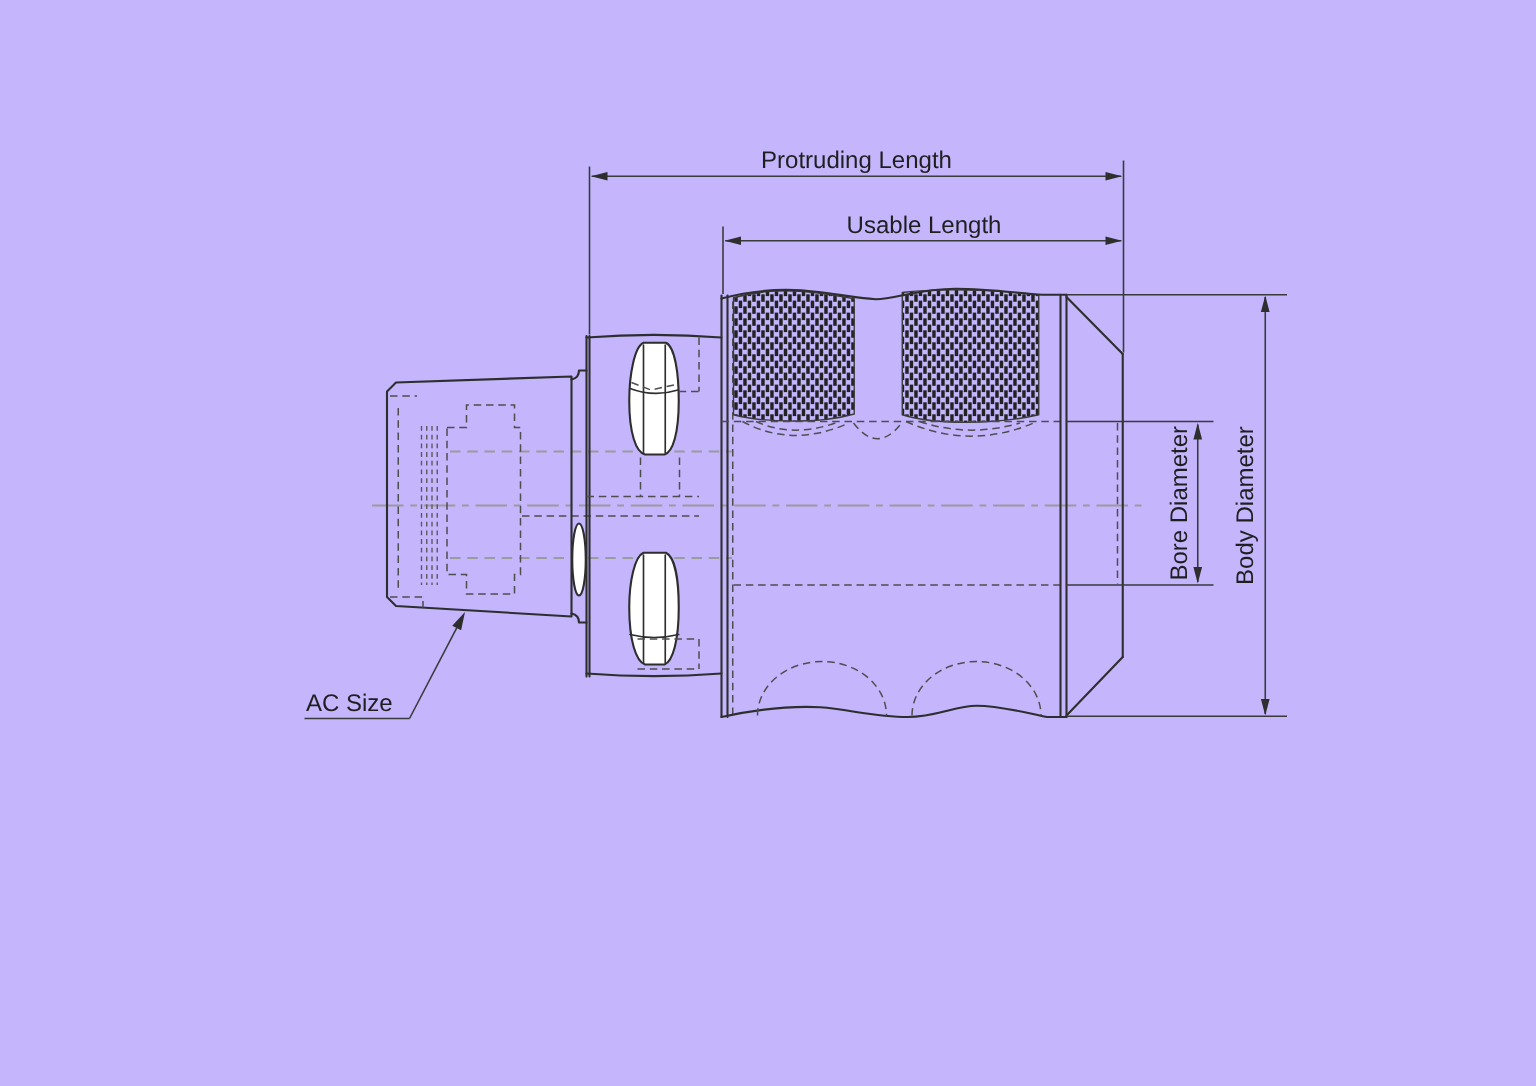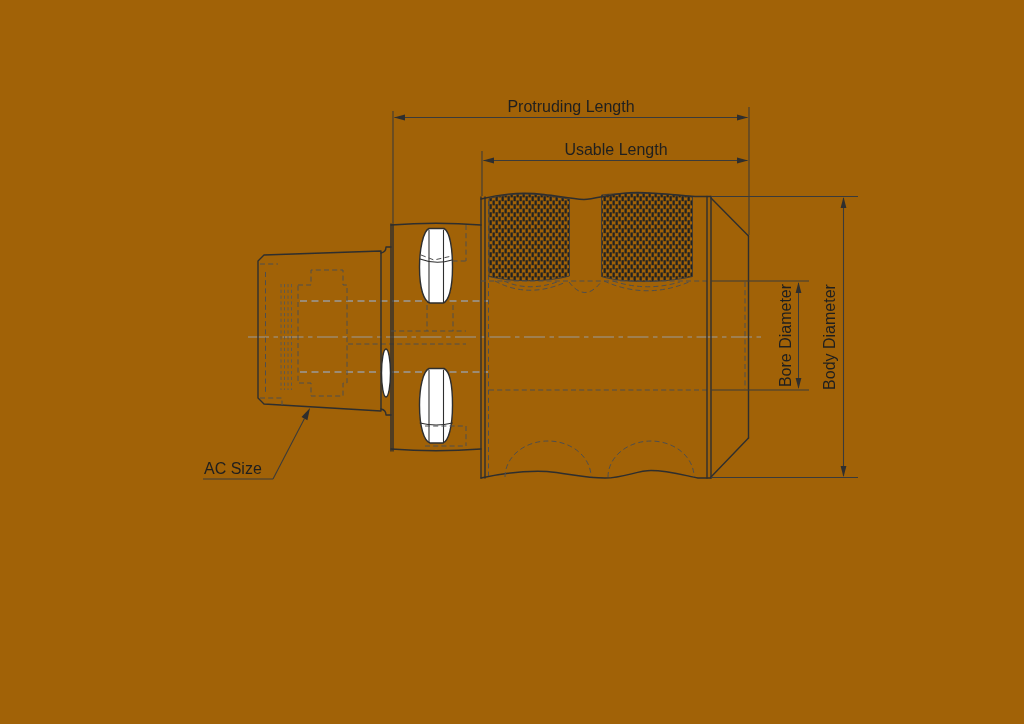--- a/index.html
+++ b/index.html
@@ -1,16 +1,16 @@
 <!DOCTYPE html>
 <html><head>
 <meta charset="utf-8">
 <style>
   html,body{margin:0;padding:0;background:#fff;}
-  .canvas{width:1024px;height:724px;background:#a16207;position:relative;overflow:hidden;}
+  .canvas{width:1024px;height:724px;background:#c4b5fd;position:relative;overflow:hidden;}
   svg{display:block;}
   
   .ol  {stroke:#2e2e2e;stroke-width:1.4;fill:none;stroke-linecap:round;stroke-linejoin:round;}
   .ol2 {stroke:#2e2e2e;stroke-width:1.1;fill:none;stroke-linecap:round;}
   .olw {stroke:#2e2e2e;stroke-width:1.4;fill:#ffffff;stroke-linejoin:round;}
   .hid {stroke:#4e4e4e;stroke-width:1;fill:none;stroke-dasharray:5 3.2;}
   .hid2{stroke:#575757;stroke-width:.9;fill:none;stroke-dasharray:3.2 2.6;}
   .gray{stroke:#9b9b9b;stroke-width:1.3;fill:none;stroke-dasharray:7 4.5;}
   .cl  {stroke:#9b9b9b;stroke-width:1.2;fill:none;stroke-dasharray:21 4.5 4.5 4.5;}
   .dim {stroke:#3a3a3a;stroke-width:1.05;fill:none;}

